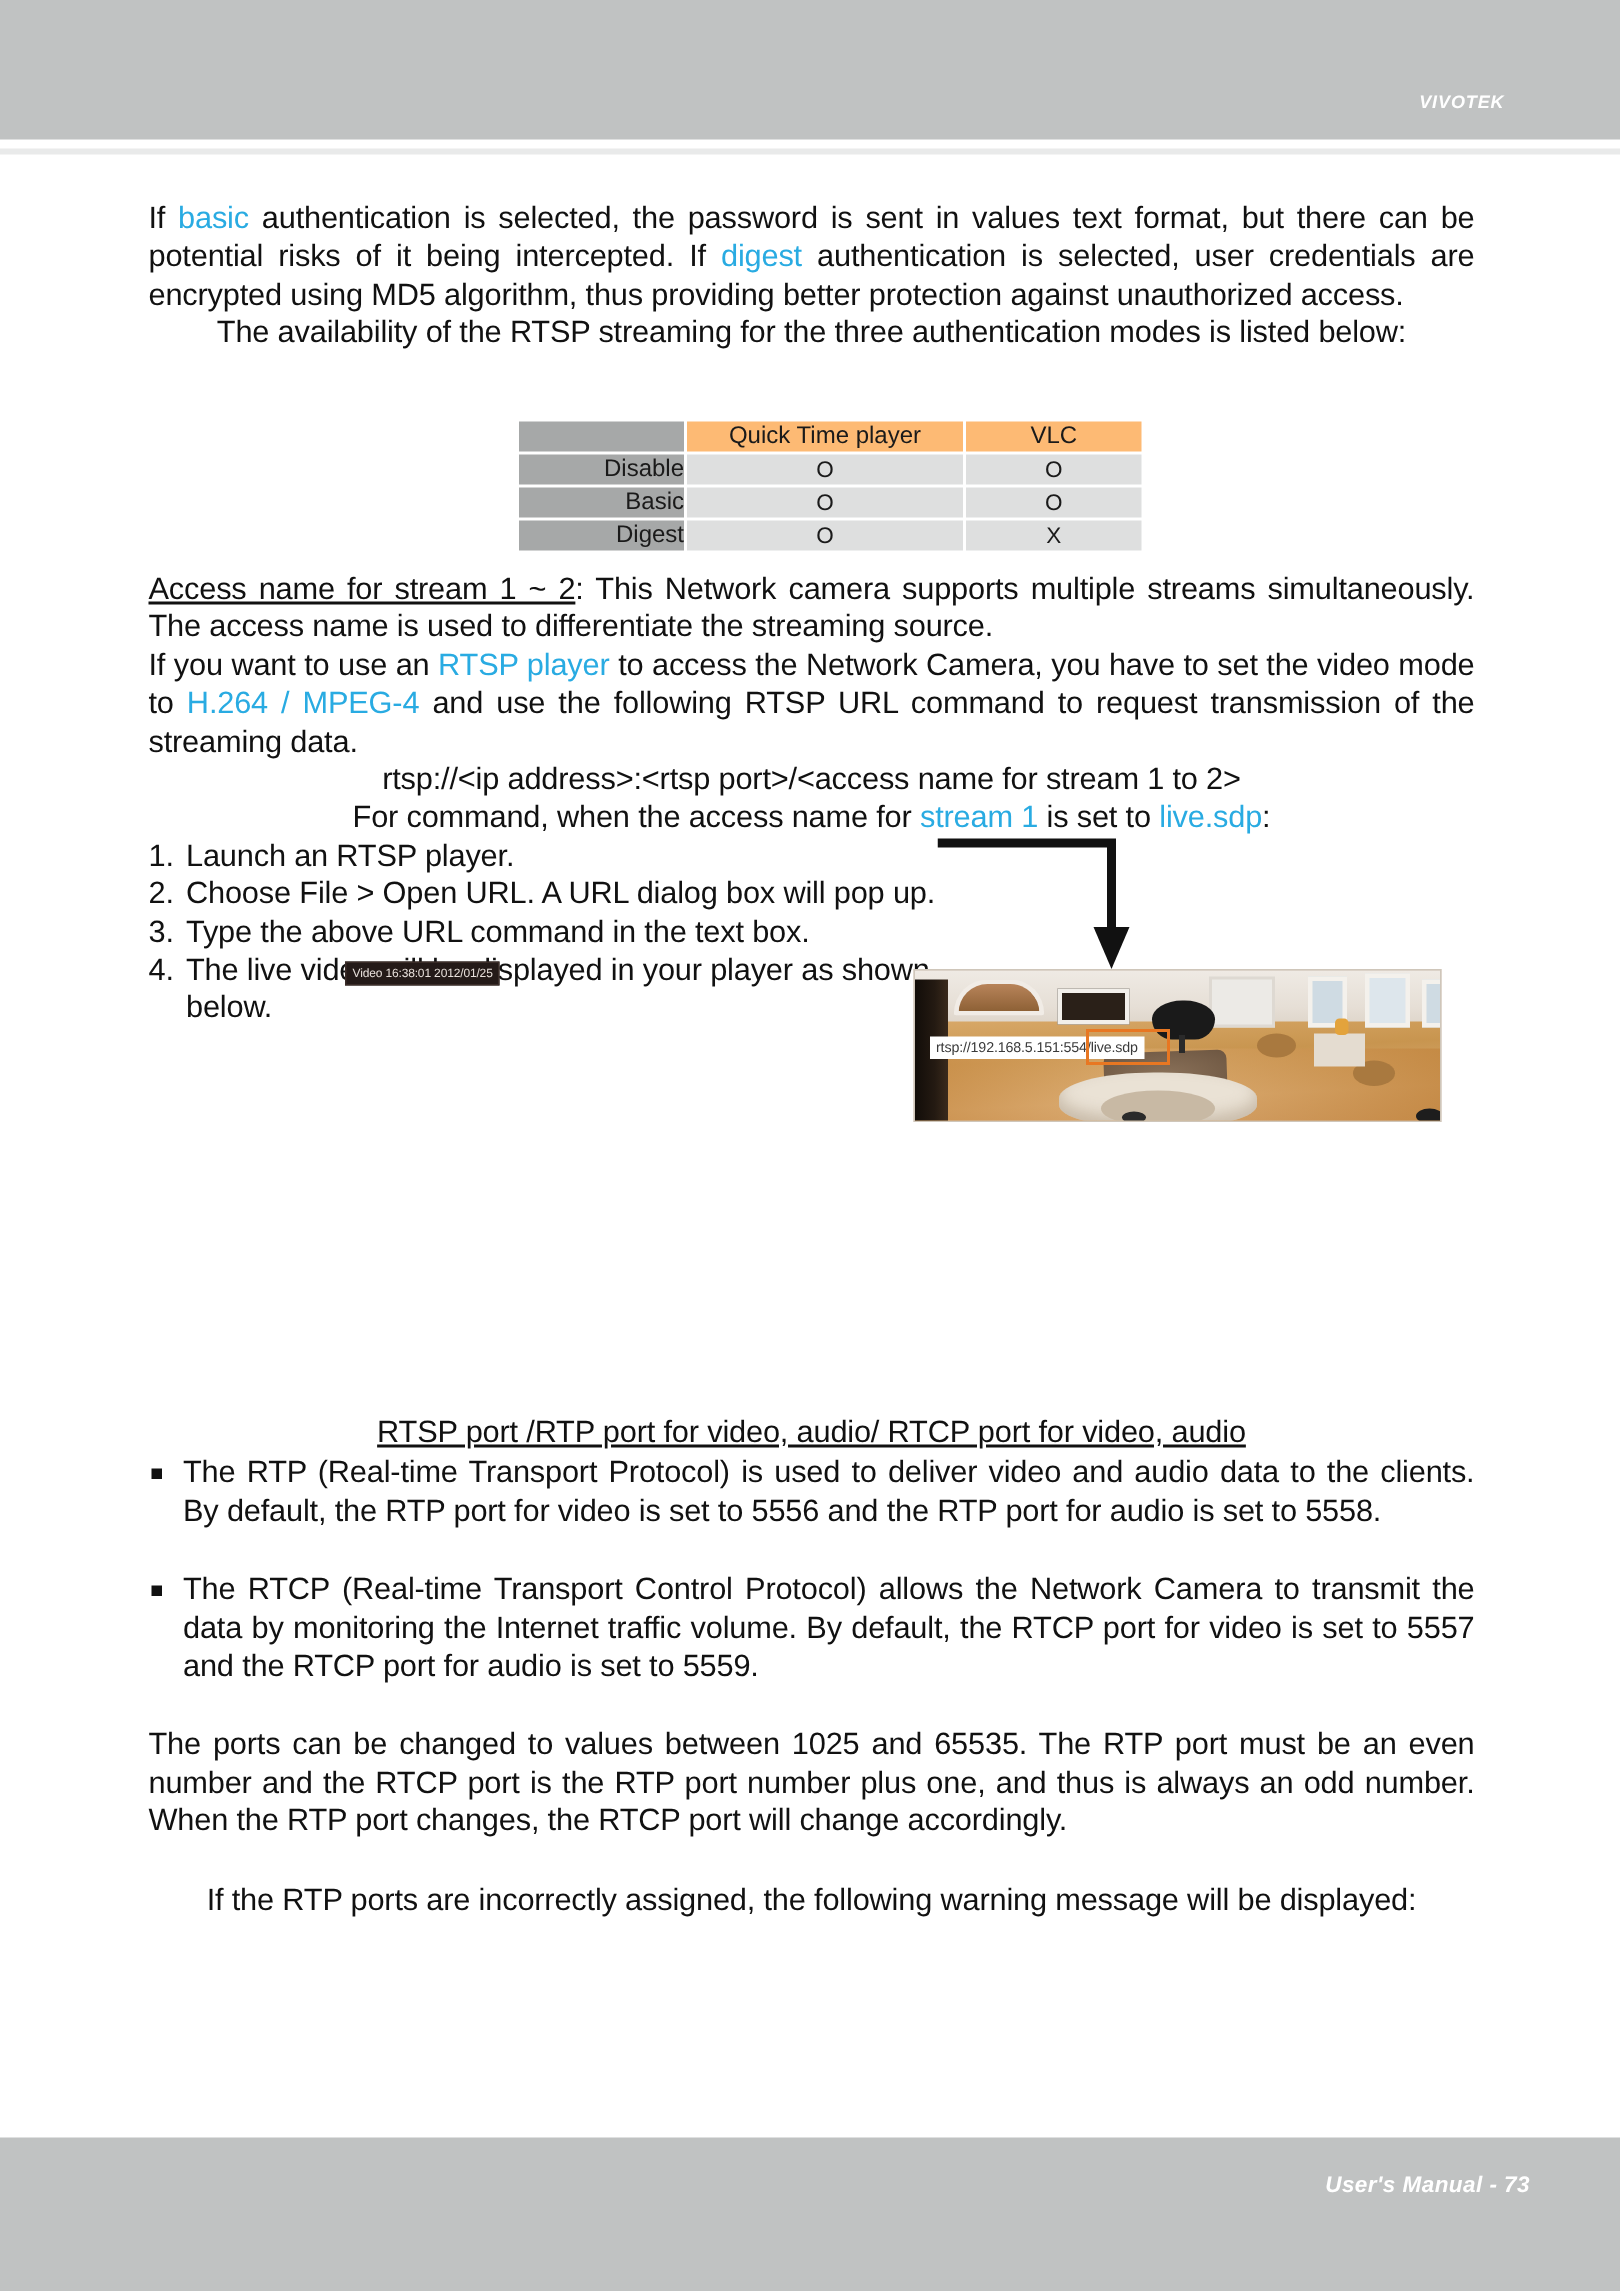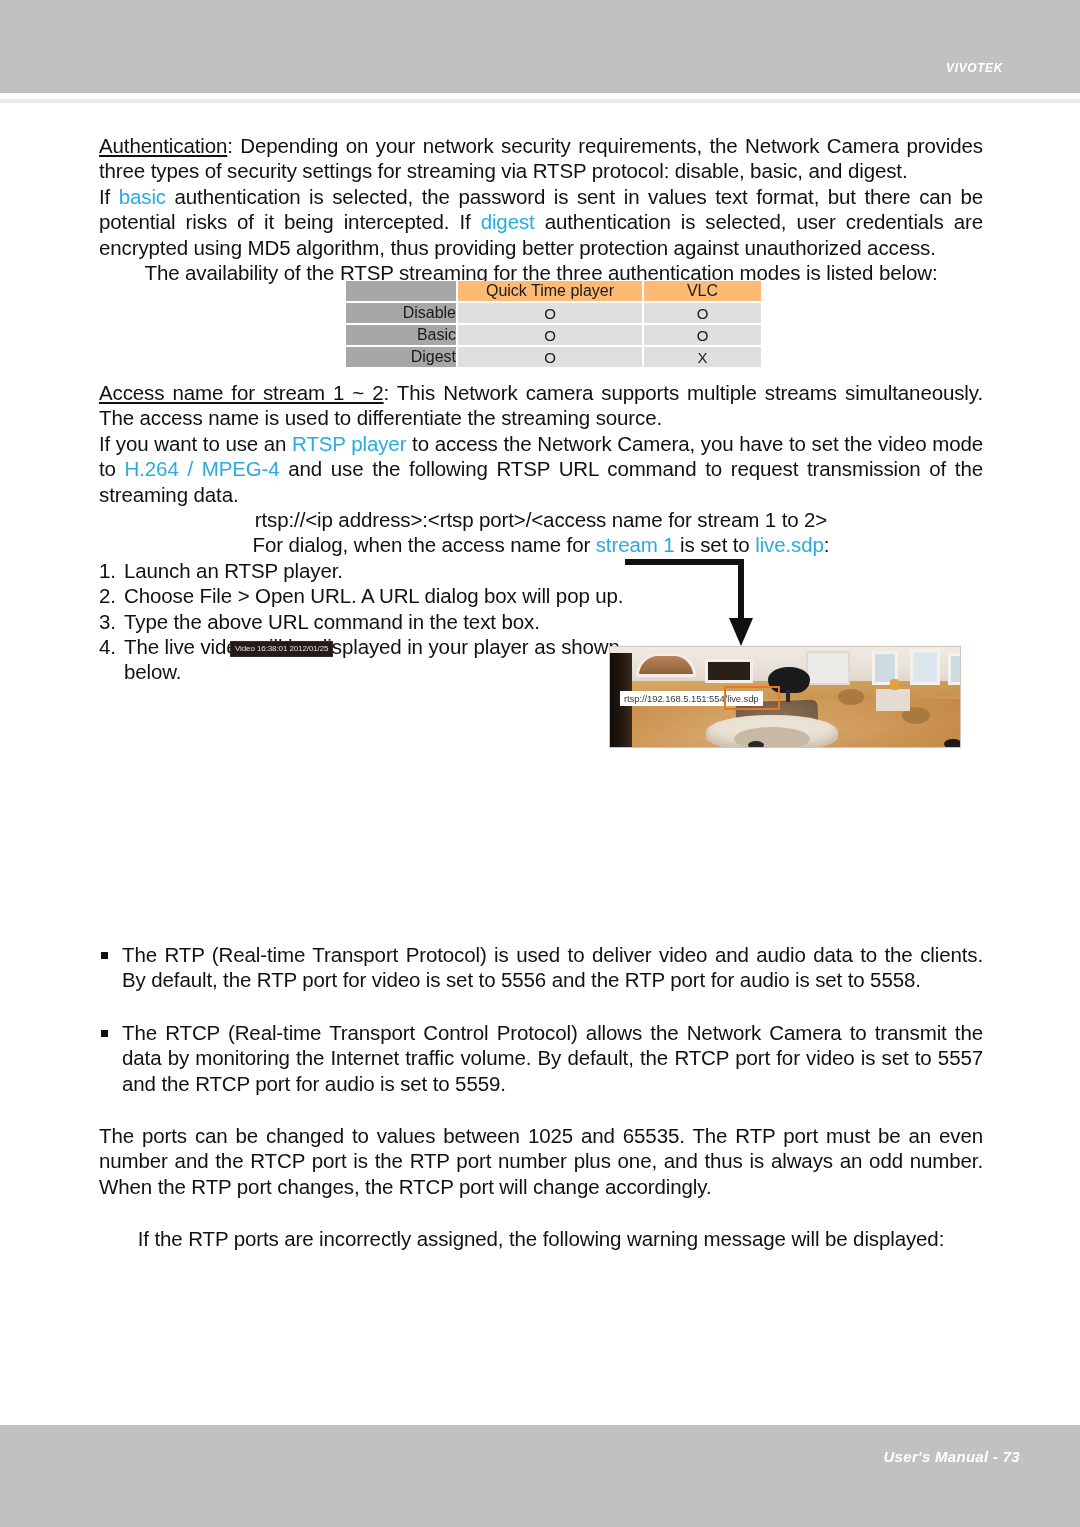--- a/index.html
+++ b/index.html
@@ -220,23 +220,20 @@
 </style>
 </head>
 <body>
 
 <div id="header-bar"></div>
 <div id="brand-logo">VIVOTEK</div>
 <div id="header-rule"></div>
 
 <div id="content">
 
-  <p class="para">
-    <span class="u">Authentication</span><span>: Depending on your network security requirements, the Network Camera provides three types of security settings for streaming via RTSP protocol: disable, basic, and digest.</span>
-  </p>
 
   <p class="para">
     <span>If </span><span class="blue">basic</span><span> authentication is selected, the password is sent in values text format, but there can be potential risks of it being intercepted. If </span><span class="blue">digest</span><span> authentication is selected, user credentials are encrypted using MD5 algorithm, thus providing better protection against unauthorized access.</span>
   </p>
 
   <p class="para nojust">The availability of the RTSP streaming for the three authentication modes is listed below:</p>
 </div>
 
 <table id="availability-table">
   <tbody>
@@ -268,21 +265,21 @@
     <span class="u">Access name for stream 1 ~ 2</span><span>: This Network camera supports multiple streams simultaneously. The access name is used to differentiate the streaming source.</span>
   </p>
 
   <p class="para">
     <span>If you want to use an </span><span class="blue">RTSP player</span><span> to access the Network Camera, you have to set the video mode to </span><span class="blue">H.264 / MPEG-4</span><span> and use the following RTSP URL command to request transmission of the streaming data.</span>
   </p>
 
   <p class="para nojust blue">rtsp://&lt;ip address&gt;:&lt;rtsp port&gt;/&lt;access name for stream 1 to 2&gt;</p>
 
   <p class="para nojust">
-    <span>For dialog, when the access name for </span><span class="blue">stream 1</span><span> is set to </span><span class="blue">live.sdp</span><span>:</span>
+    <span>For command, when the access name for </span><span class="blue">stream 1</span><span> is set to </span><span class="blue">live.sdp</span><span>:</span>
   </p>
 
   <ol class="steps" style="width:530px;">
     <li><span class="num">1.</span><span>Launch an RTSP player.</span></li>
     <li><span class="num">2.</span><span>Choose File &gt; Open URL. A URL dialog box will pop up.</span></li>
     <li><span class="num">3.</span><span>Type the above URL command in the text box.</span></li>
     <li><span class="num">4.</span><span>The live video will be displayed in your player as shown below.</span></li>
   </ol>
 </div>
 
@@ -316,20 +313,21 @@
   <div class="vs-layer" id="vs-dark1"></div>
   <div class="vs-layer" id="vs-dark2"></div>
 
   <div id="vs-url-overlay">rtsp://192.168.5.151:554/live.sdp</div>
   <div id="vs-url-highlight"></div>
 </div>
 
 <div id="video-timestamp">Video 16:38:01 2012/01/25</div>
 
 <div style="position:absolute; left:99px; top:942px; width:884px;">
+  <p class="para nojust u" style="margin-bottom:2px;">RTSP port /RTP port for video, audio/ RTCP port for video, audio</p>
 
   <ul class="bullets">
     <li>The RTP (Real-time Transport Protocol) is used to deliver video and audio data to the clients. By default, the RTP port for video is set to 5556 and the RTP port for audio is set to 5558.</li>
     <li>The RTCP (Real-time Transport Control Protocol) allows the Network Camera to transmit the data by monitoring the Internet traffic volume. By default, the RTCP port for video is set to 5557 and the RTCP port for audio is set to 5559.</li>
   </ul>
 
   <p class="para" style="margin-top:5px;">The ports can be changed to values between 1025 and 65535. The RTP port must be an even number and the RTCP port is the RTP port number plus one, and thus is always an odd number. When the RTP port changes, the RTCP port will change accordingly.</p>
 
   <p class="para nojust" style="margin-top:27px;">If the RTP ports are incorrectly assigned, the following warning message will be displayed:</p>
 </div>

